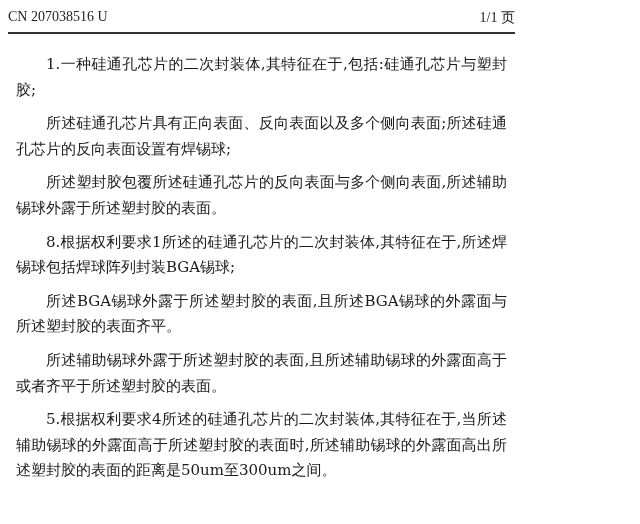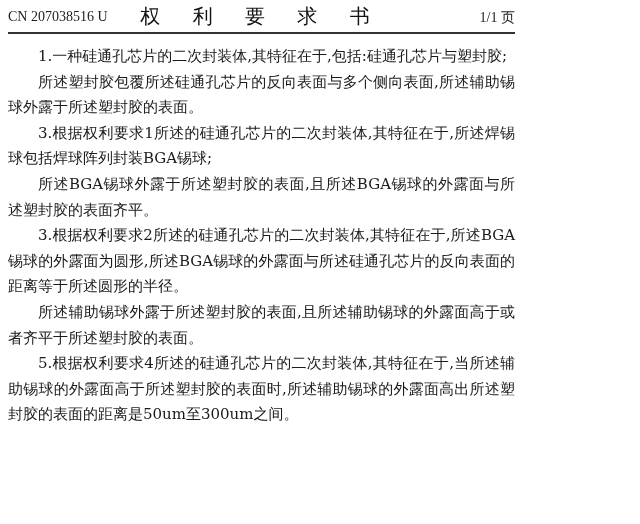--- a/index.html
+++ b/index.html
@@ -23,33 +23,32 @@
     font-size: 20px; letter-spacing: 13px; color: #111;
   }
   .page-num {
     position: absolute; right: 0; top: 9px;
     font-family: "Liberation Serif", serif; font-size: 14px; color: #222; text-align: center;
   }
   .body {
     position: absolute; left: 8px; right: 8px; top: 44px;
     font-size: 15px; line-height: 25.6px; text-align: justify;
   }
-  .para { margin: 0; text-indent: 30px; }
+  .para { margin: 8px; text-indent: 30px; }
 </style>
 </head>
 <body>
 
 <div class="page">
   <div class="header">
     <span class="doc-id">CN 207038516 U</span>
-    <div class="doc-title">权 利 要 求 书</div>
     <span class="page-num">1/1 页</span>
   </div>
   <div class="body">
     <p class="para">1.一种硅通孔芯片的二次封装体,其特征在于,包括:硅通孔芯片与塑封胶;</p>
+    <p class="para">所述硅通孔芯片具有正向表面、反向表面以及多个侧向表面;所述硅通孔芯片的反向表面设置有焊锡球;</p>
     <p class="para">所述塑封胶包覆所述硅通孔芯片的反向表面与多个侧向表面,所述辅助锡球外露于所述塑封胶的表面。</p>
-    <p class="para">3.根据权利要求1所述的硅通孔芯片的二次封装体,其特征在于,所述焊锡球包括焊球阵列封装BGA锡球;</p>
+    <p class="para">8.根据权利要求1所述的硅通孔芯片的二次封装体,其特征在于,所述焊锡球包括焊球阵列封装BGA锡球;</p>
     <p class="para">所述BGA锡球外露于所述塑封胶的表面,且所述BGA锡球的外露面与所述塑封胶的表面齐平。</p>
-    <p class="para">3.根据权利要求2所述的硅通孔芯片的二次封装体,其特征在于,所述BGA锡球的外露面为圆形,所述BGA锡球的外露面与所述硅通孔芯片的反向表面的距离等于所述圆形的半径。</p>
     <p class="para">所述辅助锡球外露于所述塑封胶的表面,且所述辅助锡球的外露面高于或者齐平于所述塑封胶的表面。</p>
     <p class="para">5.根据权利要求4所述的硅通孔芯片的二次封装体,其特征在于,当所述辅助锡球的外露面高于所述塑封胶的表面时,所述辅助锡球的外露面高出所述塑封胶的表面的距离是50um至300um之间。</p>
   </div>
 </div>
 
 </body></html>

